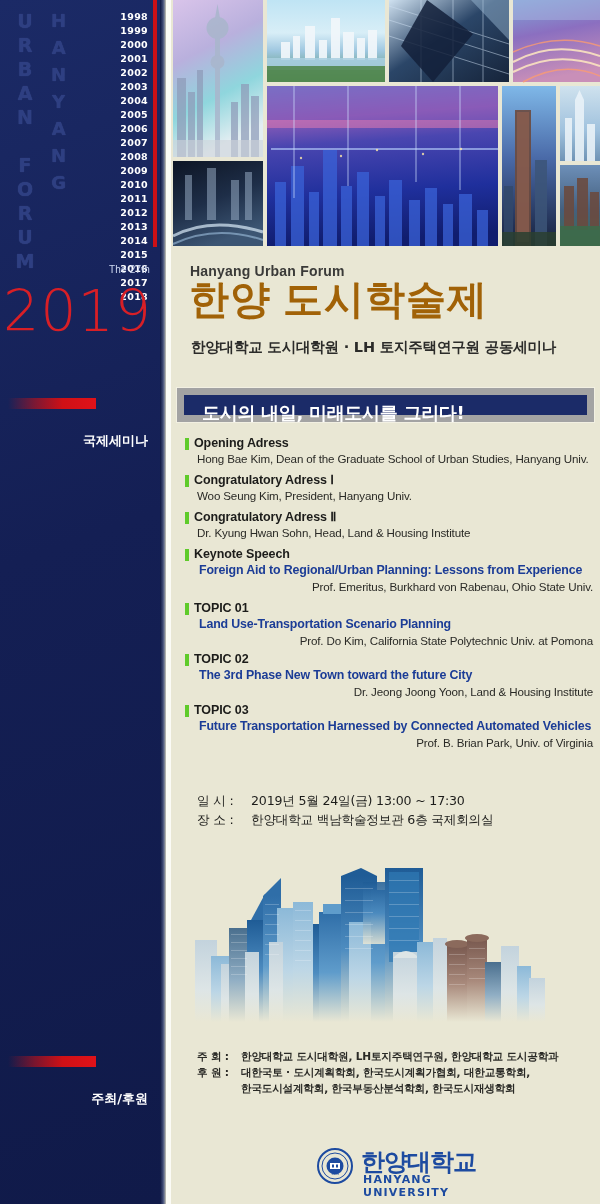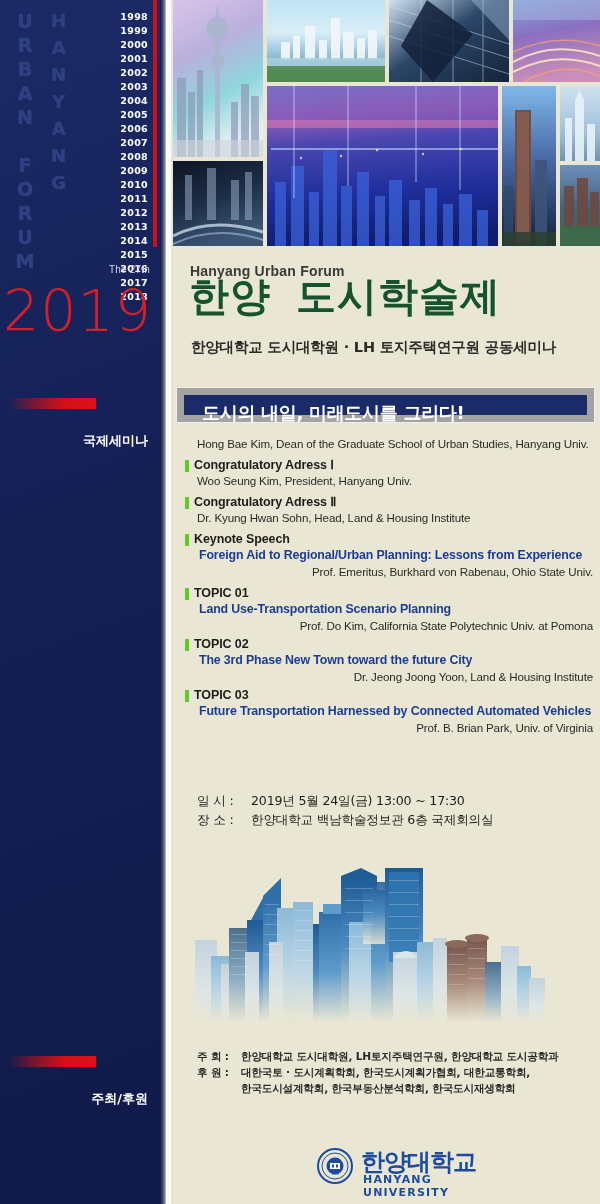--- a/index.html
+++ b/index.html
@@ -98,23 +98,23 @@
     background:#e9e7d4;
   }
 
   
   .huf {
     position:absolute; left:19px; top:263px;
     color:#3a3a38; font-size:14px; font-weight:bold; letter-spacing:.2px;
   }
   .ktitle {
     position:absolute; left:18px; top:278px;
-    color:#14532d; font-size:40px; font-weight:bold;
+    color:#a16207; font-size:40px; font-weight:bold;
     letter-spacing:1px; line-height:1.08;
-    font-family:Liberation Mono, monospace;
+    font-family:Liberation Sans, sans-serif;
   }
   .ksub {
     position:absolute; left:20px; top:338px;
     color:#2b2b29; font-size:14.5px; font-weight:bold; letter-spacing:-.2px;
     font-family:"DejaVu Sans", sans-serif;
   }
 
   
   .slogan {
     position:absolute; left:6px; top:388px; width:417px; height:34px;
@@ -439,20 +439,21 @@
     <div class="ktitle">한양 도시학술제</div>
     <div class="ksub">한양대학교 도시대학원 · LH 토지주택연구원 공동세미나</div>
 
     <div class="slogan">
       <span>도시의 내일, 미래도시를 그리다!</span>
     </div>
 
     <div class="prog">
 
       <div class="sect">
+        <div class="sect-head">Opening Adress</div>
         <div class="sect-body">Hong Bae Kim, Dean of the Graduate School of Urban Studies, Hanyang Univ.</div>
       </div>
       <div class="gap6"></div>
 
       <div class="sect">
         <div class="sect-head">Congratulatory Adress Ⅰ</div>
         <div class="sect-body">Woo Seung Kim, President, Hanyang Univ.</div>
       </div>
       <div class="gap6"></div>
 

